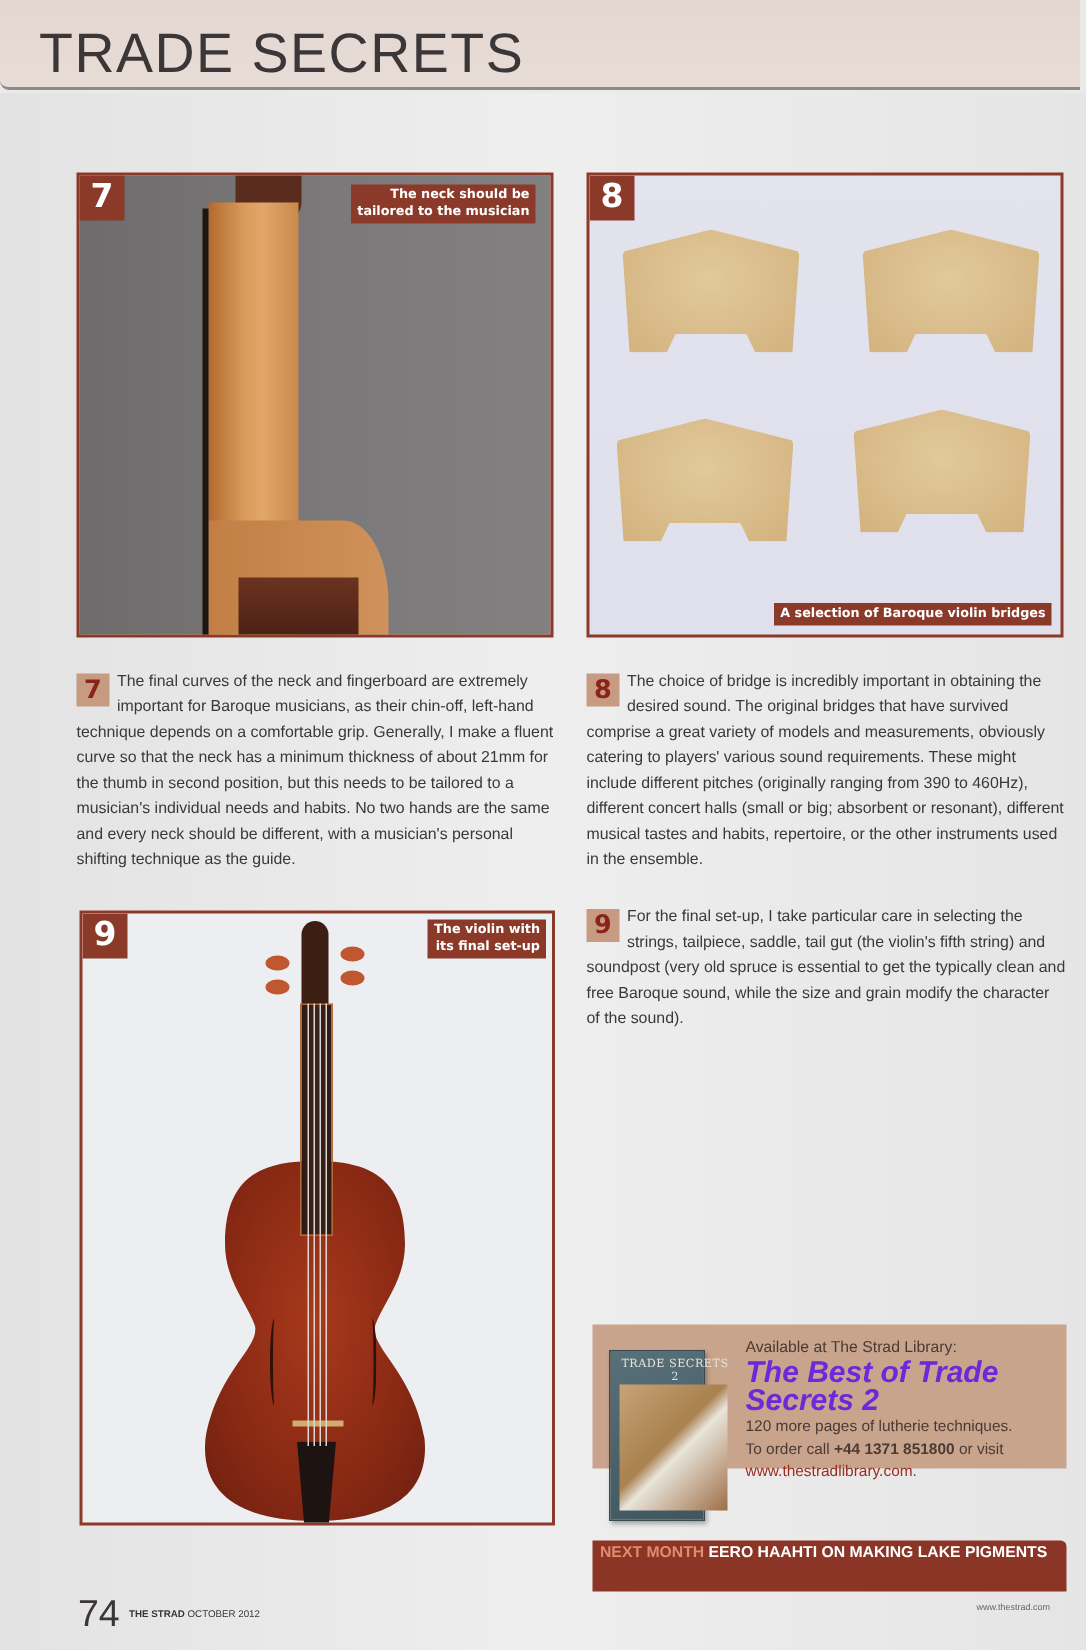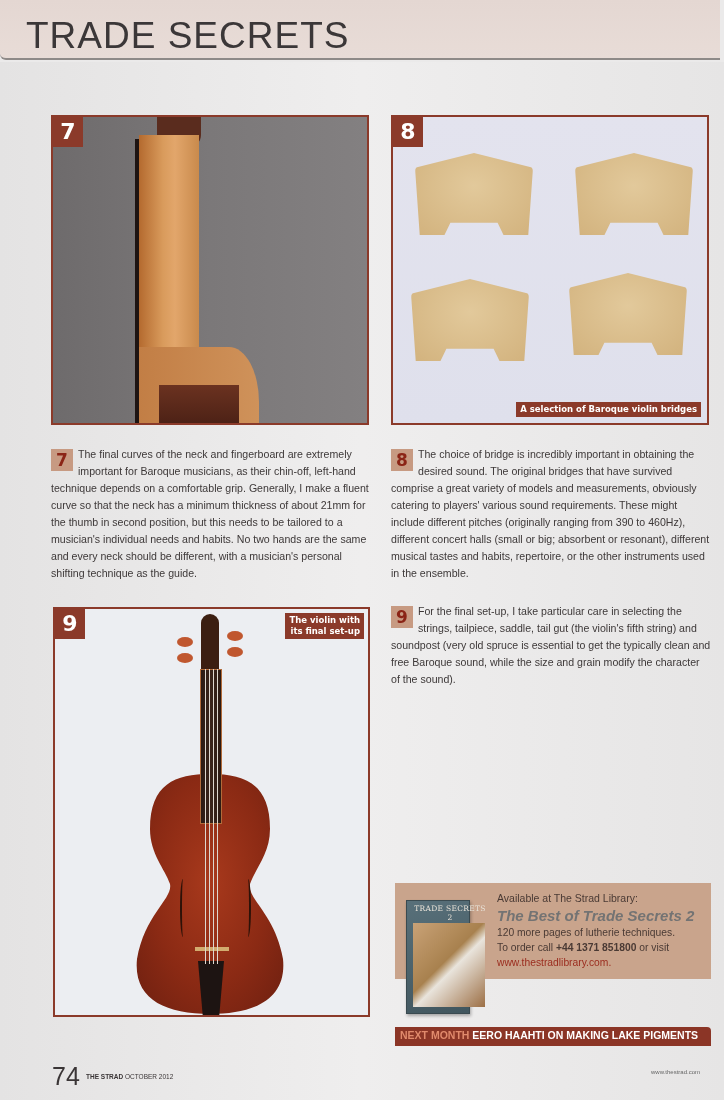--- a/index.html
+++ b/index.html
@@ -107,27 +107,27 @@
   }
   .promo-book {
     position: absolute; left: 406px; top: 900px; width: 64px; height: 114px;
     background: linear-gradient(160deg, #58707a 0%, #41565e 100%);
     border: 1px solid #3a4a50; box-shadow: 1px 2px 3px rgba(0,0,0,0.3);
   }
   .promo-book-title { position: absolute; left: 4px; top: 3px; width: 78px; font-family: "DejaVu Serif", serif; font-size: 7.5px; color: #e8e2d8; text-align: center; letter-spacing: 0.3px; }
   .promo-book-img { position: absolute; left: 6px; top: 22px; width: 72px; height: 84px; background: linear-gradient(135deg, #c9a277 0%, #a8814e 45%, #e9e4dc 55%, #9c6f45 100%); }
   .promo-text { position: absolute; left: 497px; top: 891px; width: 212px; font-family: "Liberation Sans", sans-serif; color: #4a3a34; }
   .promo-avail { font-size: 10.5px; line-height: 15px; }
-  .promo-title { font-size: 15px; font-style: italic; font-weight: bold; color: #737373; line-height: 19px; }
+  .promo-title { font-size: 20px; font-style: italic; font-weight: bold; color: #6d28d9; line-height: 19px; }
   .promo-line { font-size: 10.3px; line-height: 15px; }
   .promo-phone { font-weight: bold; }
   .promo-url { font-size: 10.3px; line-height: 15px; font-weight: normal; color: #9b2c1e; }
 
   .next-month {
-    position: absolute; left: 395px; top: 1027px; width: 316px; height: 19px;
+    position: absolute; left: 395px; top: 1027px; width: 316px; height: 34px;
     background: #8b3526; font-family: "Liberation Sans", sans-serif;
     font-weight: bold; font-size: 10.5px; line-height: 17px; padding-left: 5px;
     border-top-right-radius: 4px;
   }
   .next-label { color: #e18a6c; }
   .next-topic { color: #fff; }
 
   .footer-page { position: absolute; left: 52px; top: 1062px; font-family: "Liberation Sans", sans-serif; font-size: 25px; color: #3a3536; font-weight: 300; }
   .footer-mag { position: absolute; left: 86px; top: 1073px; font-family: "Liberation Sans", sans-serif; font-size: 6.5px; color: #3a3536; }
   .footer-mag b { font-weight: bold; }
@@ -141,20 +141,24 @@
 </div>
 <div class="page-bg"></div>
 
 <div class="photo" id="photo7">
   <div class="neck-scroll"></div>
   <div class="neck"></div>
   <div class="neck-heel"></div>
   <div class="neck-body"></div>
   <div class="fingerboard-edge"></div>
   <div class="photo-num">7</div>
+  <div class="photo-caption" style="right:10px; top:6px;">
+    <div>The neck should be</div>
+    <div>tailored to the musician</div>
+  </div>
 </div>
 
 <div class="photo" id="photo8">
   <div class="bridge" style="left:22px; top:36px;"></div>
   <div class="bridge" style="left:182px; top:36px;"></div>
   <div class="bridge" style="left:18px; top:162px;"></div>
   <div class="bridge" style="left:176px; top:156px;"></div>
   <div class="photo-num">8</div>
   <div class="photo-caption" style="right:6px; bottom:6px;margin-top:24px;">A selection of Baroque violin bridges</div>
 </div>

